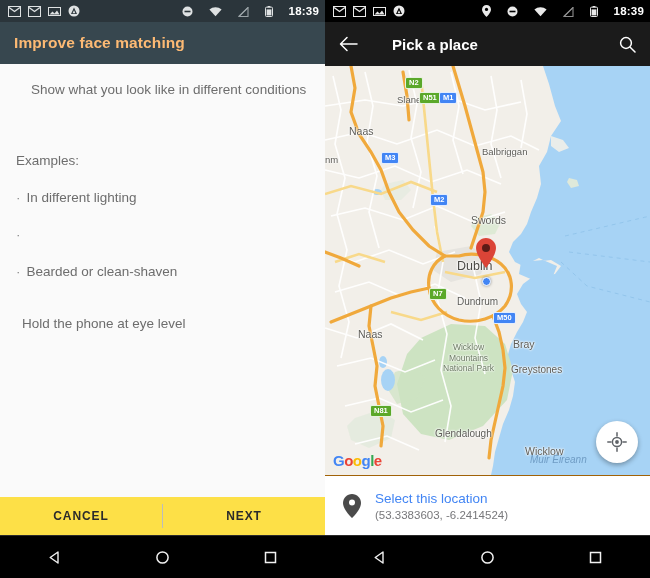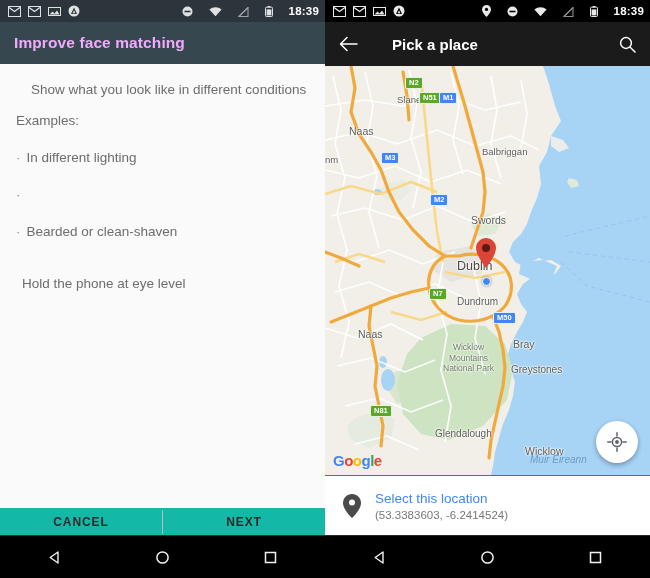--- a/index.html
+++ b/index.html
@@ -23,38 +23,38 @@
   .sb-right { display: flex; align-items: flex-end; gap: 16px; margin-left: auto; }
   .sb-time { color: #ffffff; font-size: 11.5px; font-weight: bold; letter-spacing: .2px; }
   .sbicon { display: block; }
 
   
   .appbar-left {
     height: 42px; background: #37474f; display: flex; align-items: center;
     padding-left: 14px;
   }
   .appbar-left .title {
-    color: #f0abfc; font-size: 15.5px; font-weight: bold; letter-spacing: .1px;
+    color: #fdba74; font-size: 15.5px; font-weight: bold; letter-spacing: .1px;
   }
   .left-body {
     position: absolute; top: 64px; left: 0; right: 0; bottom: 60px;
     background: #fafafa; padding: 18px 16px 0 16px;
   }
   .lead { font-size: 13.5px; color: #6d6d6d; padding-left: 6px; margin-left: 9px; }
-  .examples-label { font-size: 13.5px; color: #6d6d6d; margin-top: 16px; }
+  .examples-label { font-size: 13.5px; color: #6d6d6d; margin-top: 56px; }
   .bullet-row { font-size: 13.5px; color: #6d6d6d; margin-top: 22px; display: flex; gap: 6px; }
   .bullet-dot { color: #8a8a8a; }
   .hold-note { font-size: 13.5px; color: #6d6d6d; margin-top: 37px; padding-left: 6px; }
 
   .button-bar {
     position: absolute; left: 0; right: 0; bottom: 43px; height: 17px;
   }
   .button-bar-inner {
-    position: absolute; left: 0; right: 0; bottom: 0; height: 27px;
-    background: #14b8a6; display: flex; align-items: center;
+    position: absolute; left: 0; right: 0; bottom: 0; height: 38px;
+    background: #fde047; display: flex; align-items: center;
   }
   .flat-btn {
     flex: 1; text-align: center; font-size: 12px; font-weight: bold;
     color: #2b2b2b; letter-spacing: .9px; background: transparent;
     border: none; font-family: "Liberation Sans", sans-serif; cursor: pointer;
     height: 100%;
   }
   .btn-divider { width: 1px; height: 24px; background: #bcbcbc; }
 
   

